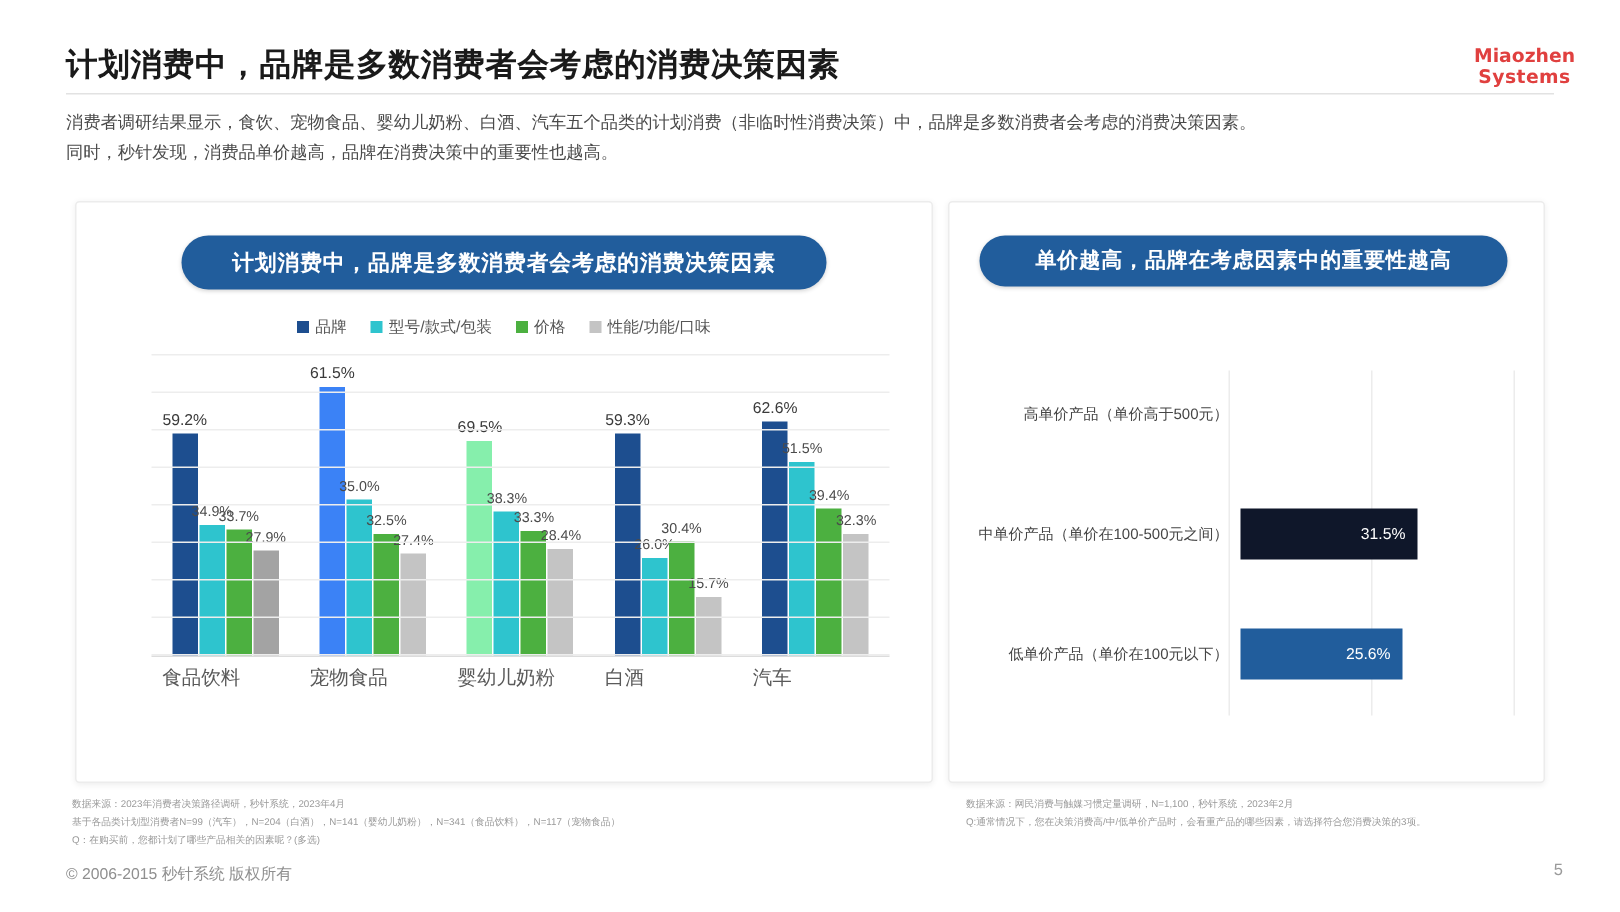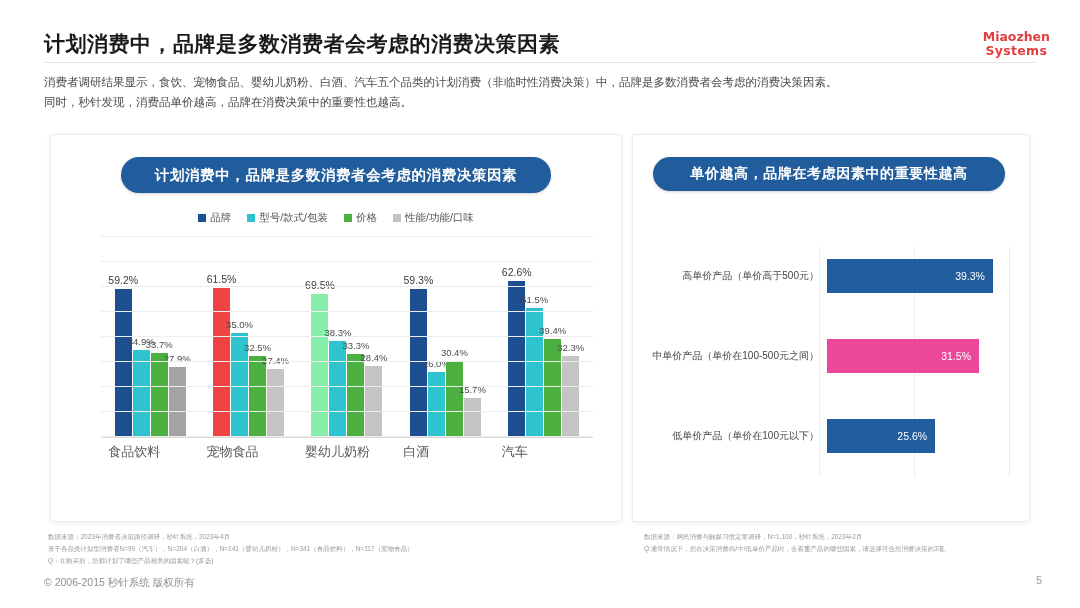--- a/index.html
+++ b/index.html
@@ -180,21 +180,21 @@
                 <span class="bar-label">34.9%</span>
               </div>
               <div class="bar bar2" style="height: 84.25px; background: rgb(76, 176, 64);">
                 <span class="bar-label">33.7%</span>
               </div>
               <div class="bar bar3" style="height: 69.75px; background: #a3a3a3;">
                 <span class="bar-label">27.9%</span>
               </div>
             </div>
             <div class="group">
-              <div class="bar bar0" style="height: 149px; background: #ef4444;">
+              <div class="bar bar0" style="height: 179px; background: #3b82f6;">
                 <span class="bar-label">61.5%</span>
               </div>
               <div class="bar bar1" style="height: 104px; background: rgb(46, 196, 206);">
                 <span class="bar-label">35.0%</span>
               </div>
               <div class="bar bar2" style="height: 81.25px; background: rgb(76, 176, 64);">
                 <span class="bar-label">32.5%</span>
               </div>
               <div class="bar bar3" style="height: 68.5px; background: rgb(196, 196, 196);">
                 <span class="bar-label">27.4%</span>
@@ -272,27 +272,24 @@
   <div class="card" id="card-right">
     <div class="pill" id="pill-right">单价越高，品牌在考虑因素中的重要性越高</div>
 
     <div class="chart-right">
       <div class="hrows" id="hrows">
           <div class="hgrid" style="left: 172px;"></div>
           <div class="hgrid" style="left: 267px;"></div>
           <div class="hgrid" style="left: 362px;"></div>
           <div class="hrow" style="top: 12px;">
             <div class="hlabel">高单价产品（单价高于500元）</div>
-            <div class="hbar" style="width: 165.933px; background: rgb(33, 93, 156);">
-              <span>39.3%</span>
-            </div>
           </div>
           <div class="hrow" style="top: 92px;">
             <div class="hlabel">中单价产品（单价在100-500元之间）</div>
-            <div class="hbar" style="width: 152px; background: #ec4899; padding-left: 31px;">
+            <div class="hbar" style="width: 118px; background: #0f172a; padding-left: 31px;">
               <span>31.5%</span>
             </div>
           </div>
           <div class="hrow" style="top: 172px;">
             <div class="hlabel">低单价产品（单价在100元以下）</div>
             <div class="hbar" style="width: 108.089px; background: rgb(33, 93, 156);">
               <span>25.6%</span>
             </div>
           </div>
         </div>

